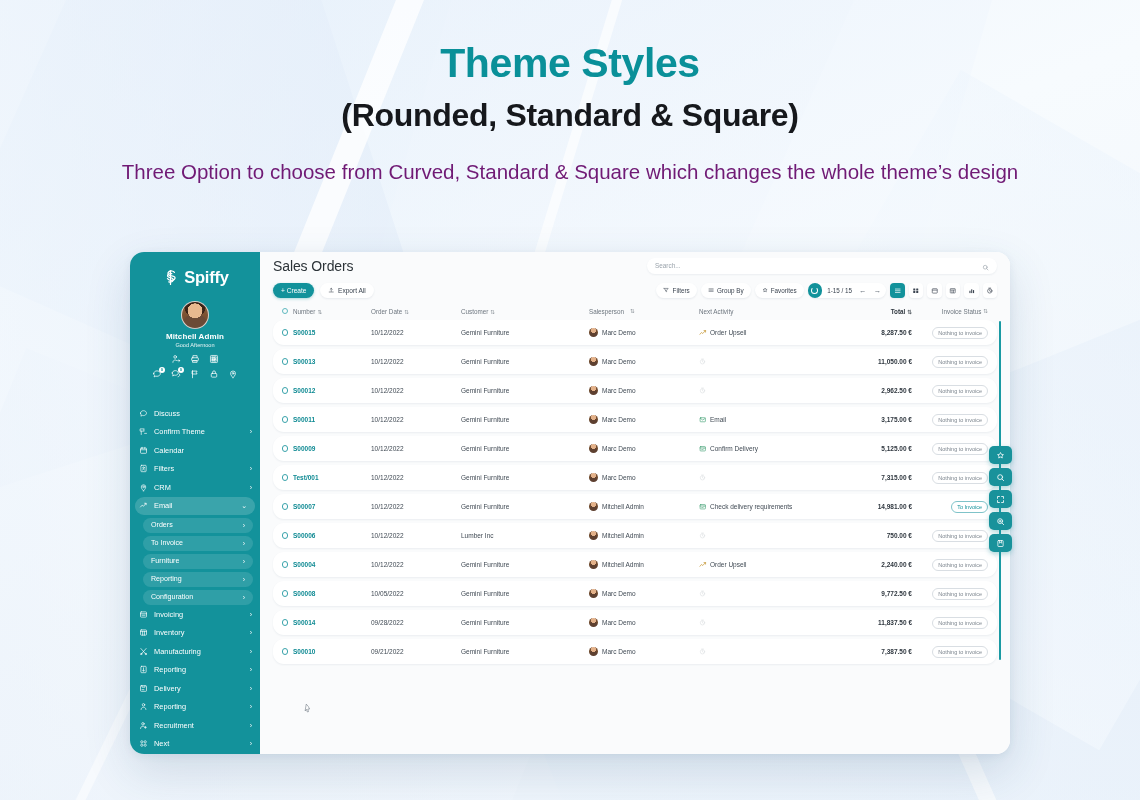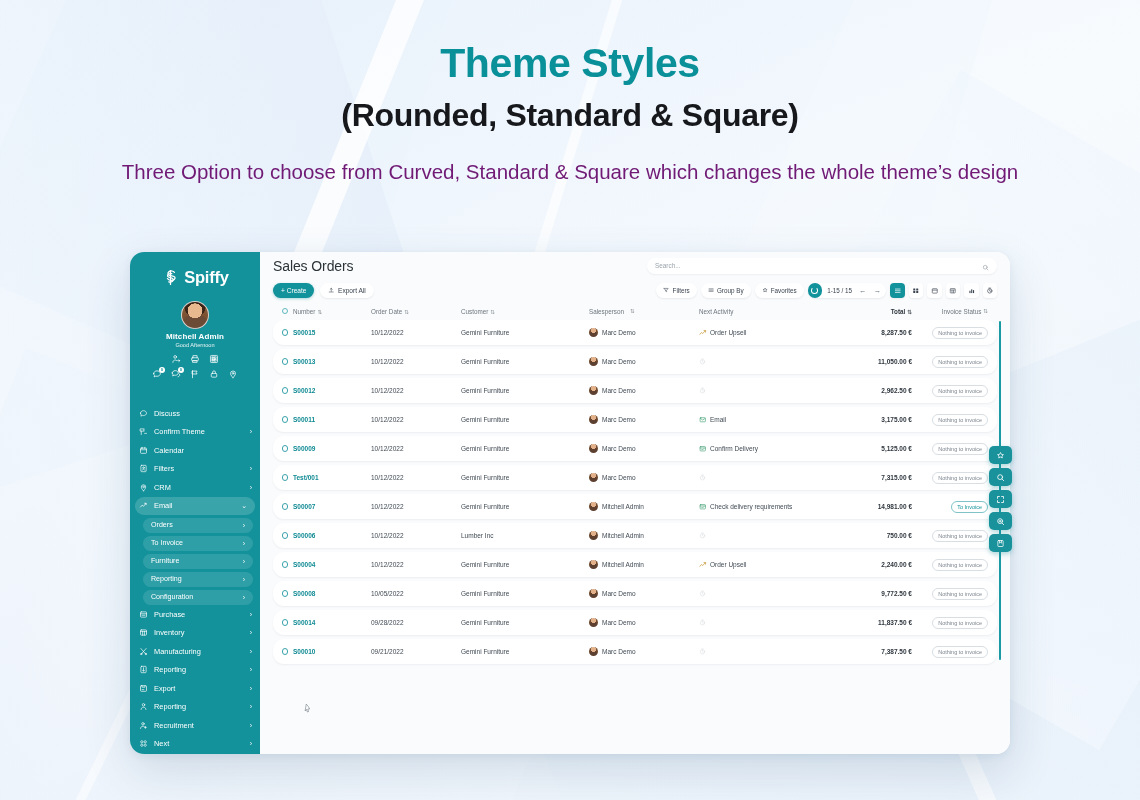--- a/index.html
+++ b/index.html
@@ -410,21 +410,21 @@
       <div class="mi sub">
         <span class="lbl">Configuration</span>
         <span class="chev">›</span>
       </div>
 
       <div class="mi">
         <svg viewBox="0 0 24 24" fill="none" stroke="#fff" stroke-width="1.8" stroke-linecap="round">
             <rect x="4" y="5" width="16" height="14" rx="2"></rect>
             <path d="M4 10h16M8 14h8"></path>
           </svg>
-        <span class="lbl">Purchase</span>
+        <span class="lbl">Invoicing</span>
         <span class="chev">›</span>
       </div>
 
       <div class="mi">
         <svg viewBox="0 0 24 24" fill="none" stroke="#fff" stroke-width="1.8" stroke-linecap="round">
             <rect x="4" y="5" width="16" height="14" rx="2"></rect>
             <path d="M4 9h16M9.5 9v10M14.5 9v10"></path>
           </svg>
         <span class="lbl">Inventory</span>
         <span class="chev">›</span>
@@ -447,21 +447,21 @@
           </svg>
         <span class="lbl">Reporting</span>
         <span class="chev">›</span>
       </div>
 
       <div class="mi">
         <svg viewBox="0 0 24 24" fill="none" stroke="#fff" stroke-width="1.8" stroke-linecap="round">
             <rect x="4" y="4.5" width="16" height="15" rx="2"></rect>
             <path d="M8 4.5v4h8v-4M8 15h5"></path>
           </svg>
-        <span class="lbl">Export</span>
+        <span class="lbl">Delivery</span>
         <span class="chev">›</span>
       </div>
 
       <div class="mi">
         <svg viewBox="0 0 24 24" fill="none" stroke="#fff" stroke-width="1.8" stroke-linecap="round">
             <circle cx="12" cy="7.5" r="3.3"></circle>
             <path d="M5.5 20c0-3.6 2.9-6 6.5-6s6.5 2.4 6.5 6"></path>
           </svg>
         <span class="lbl">Reporting</span>
         <span class="chev">›</span>

